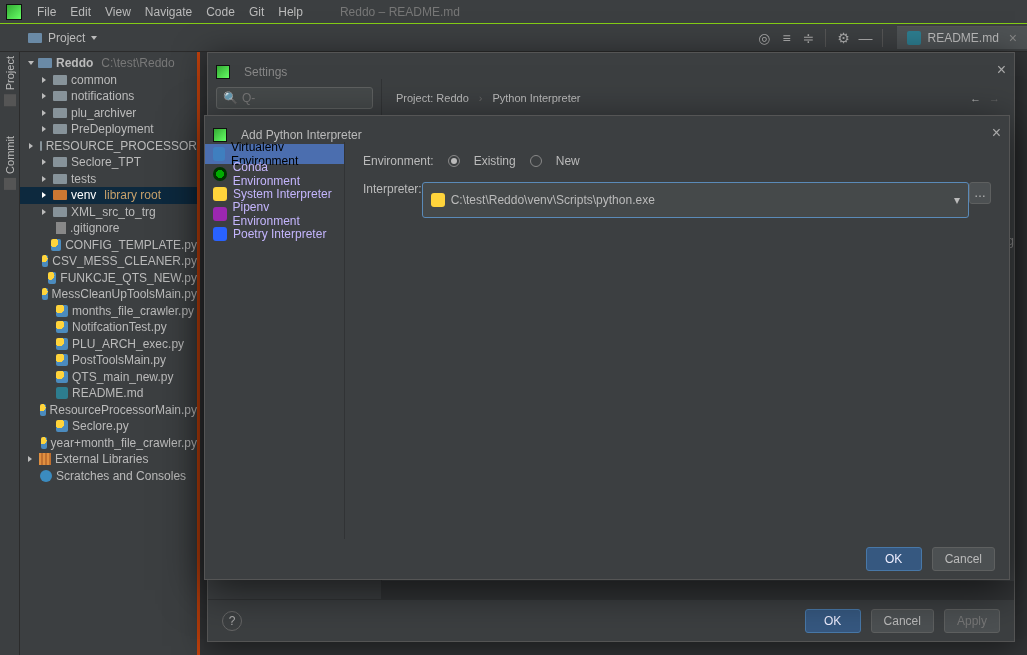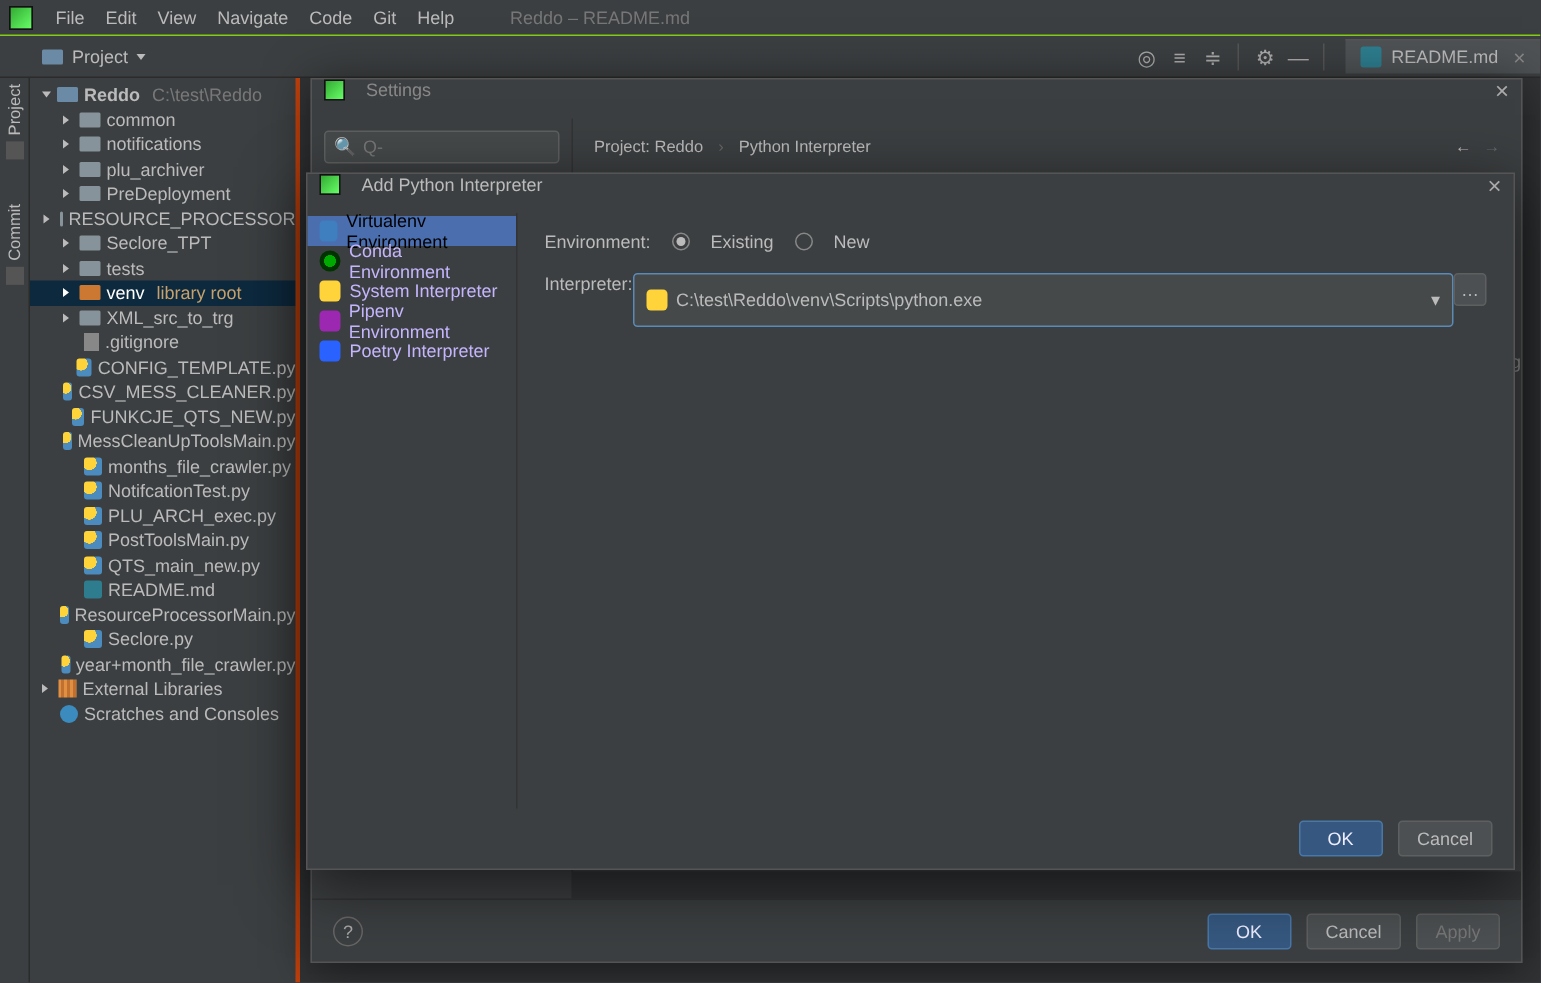--- a/index.html
+++ b/index.html
@@ -45,21 +45,21 @@
   .trow.sel { background:#0d293e; color:#fff; }
   .trow .lab { color:#bbb; }
   .trow.sel .lab { color:#fff; }
   .trow .dim { color:#787878; margin-left:4px; }
 
   
   .editor-bg { position:absolute; top:52px; left:200px; right:0; bottom:0; background:#313335; }
 
   
   .dlg-settings { position:absolute; top:52px; left:207px; width:808px; height:590px; background:#3c3f41; border:1px solid #555; box-shadow:0 4px 30px rgba(0,0,0,.5); display:flex; flex-direction:column; }
-  .dlg-titlebar { height:26px; display:flex; align-items:flex-start; padding:0 8px; }
+  .dlg-titlebar { height:26px; display:flex; align-items:flex-end; padding:0 8px; }
   .dlg-ttl { color:#888; margin-left:6px; }
   .dlg-close { margin-left:auto; color:#aaa; font-size:16px; cursor:default; }
 
   .settings-body { flex:1; display:flex; }
   .settings-left { width:174px; border-right:1px solid #313335; padding:8px 8px; }
   .searchbox { width:100%; height:22px; background:#45494a; border:1px solid #5e6060; border-radius:3px; color:#888; display:flex; align-items:center; padding:0 6px; gap:4px; }
   .settings-right { flex:1; padding:8px 14px; position:relative; }
   .crumbbar { display:flex; align-items:center; gap:10px; color:#bbb; font-size:11px; height:22px; }
   .crumbbar .sepchev { color:#666; }
   .crumbbar .navarrows { margin-left:auto; display:flex; gap:8px; color:#666; }

